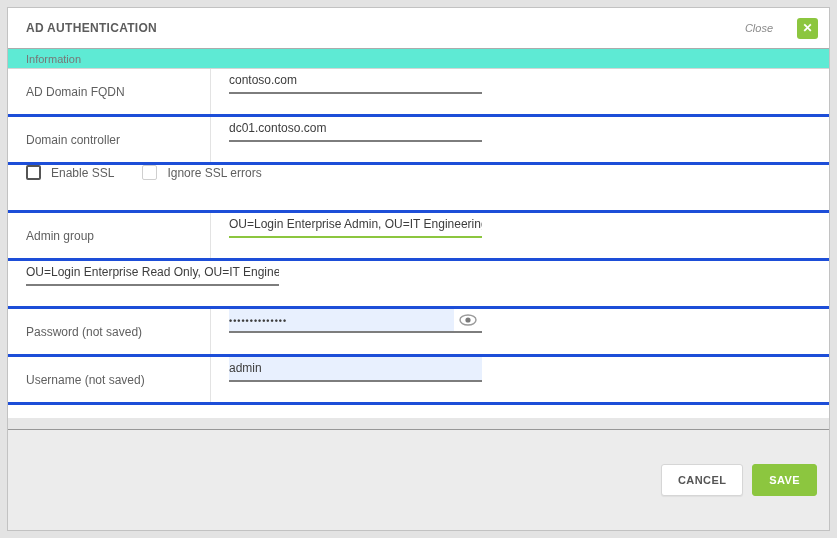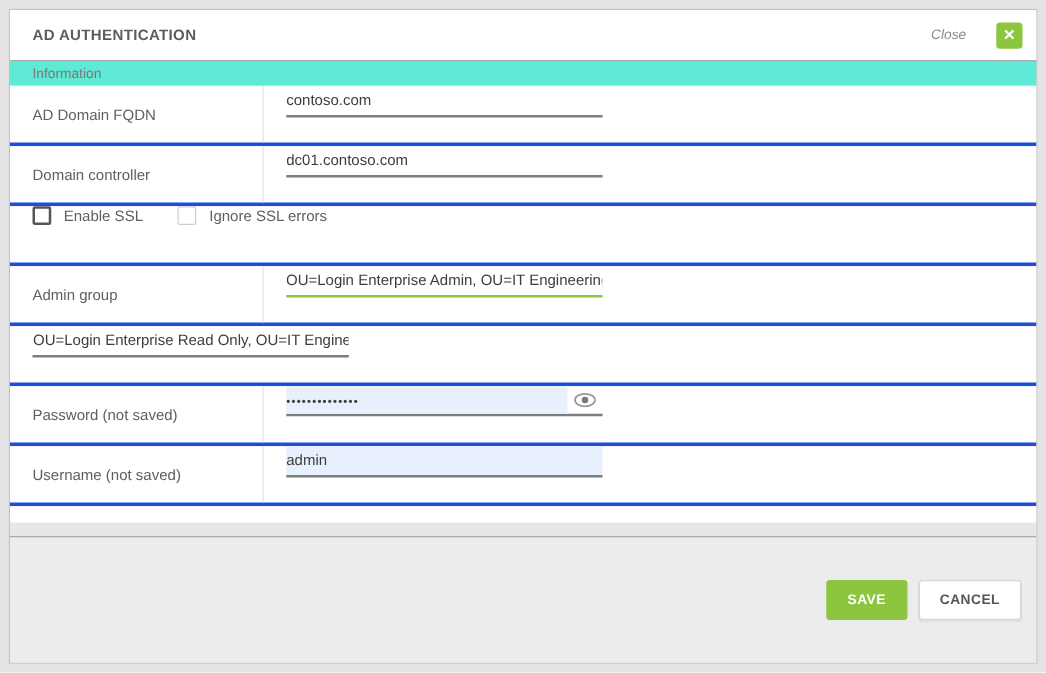--- a/index.html
+++ b/index.html
@@ -276,18 +276,18 @@
         </div>
       </div>
 
     </div>
 
     <div class="form-bottom-strip"></div>
     <div class="pre-footer"></div>
 
     <div class="footer">
       <div class="footer-spacer"></div>
+      <button class="btn btn-light">CANCEL</button>
       <button class="btn btn-green">SAVE</button>
-      <button class="btn btn-light">CANCEL</button>
     </div>
 
   </div>
 </div>
 
 </body></html>

